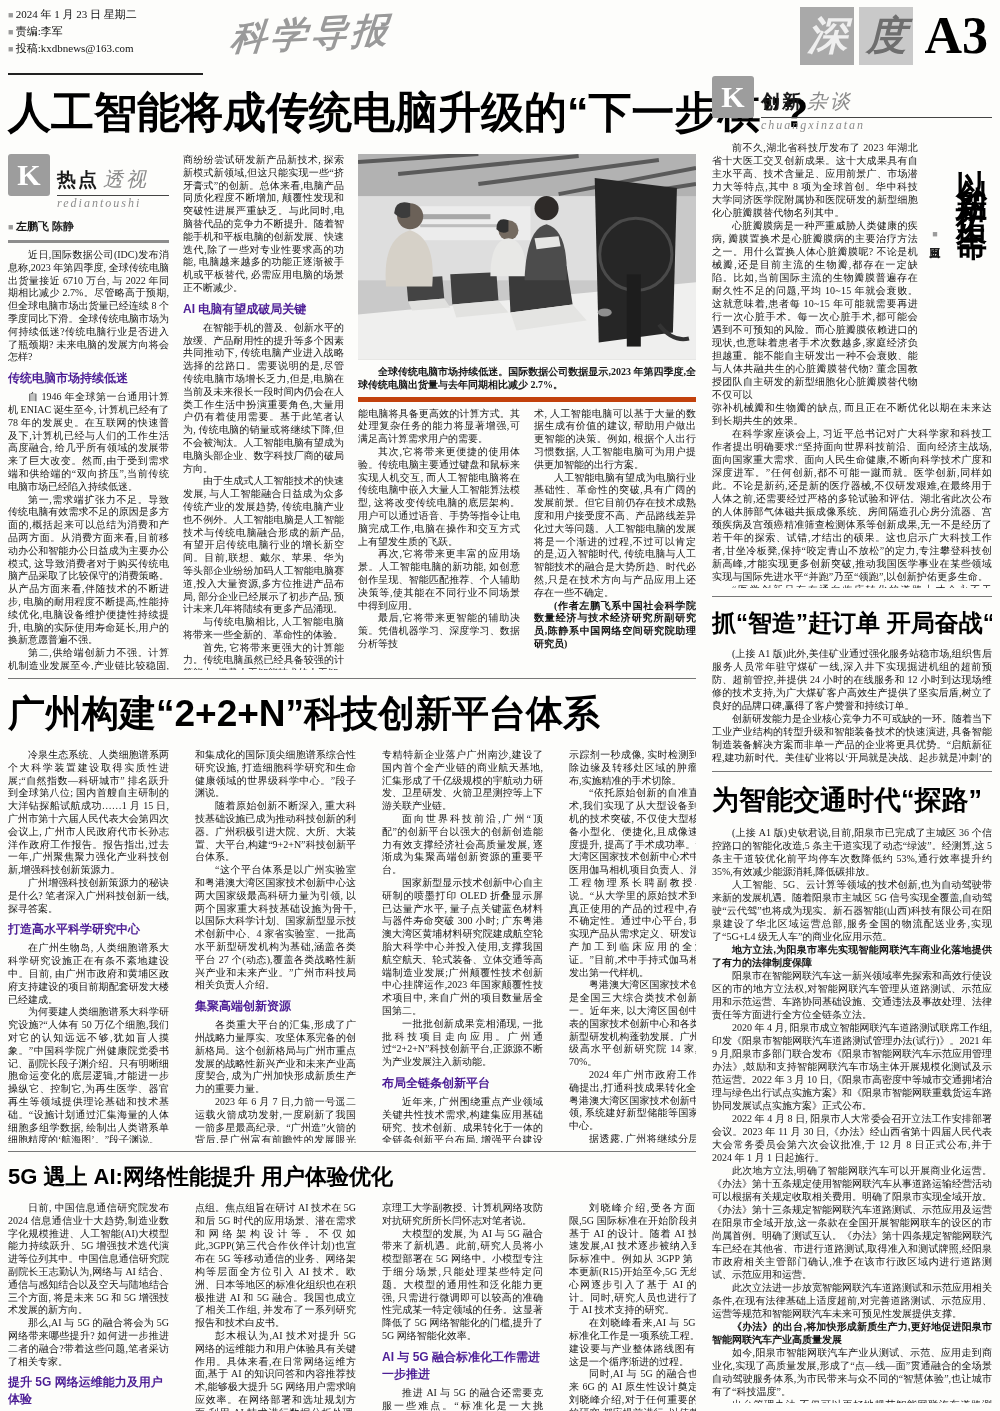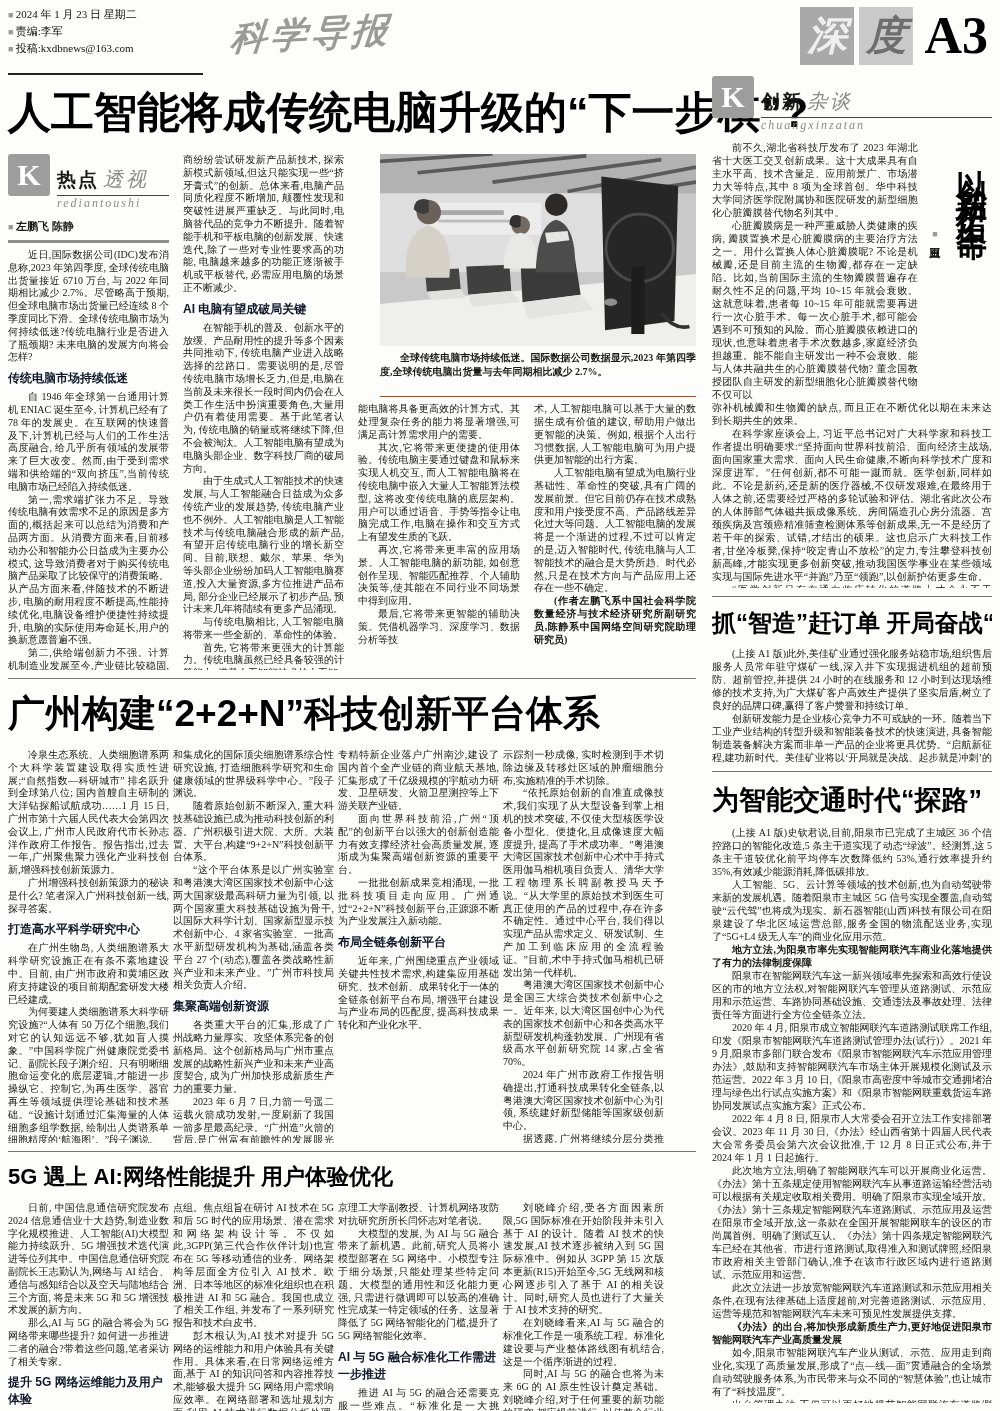--- a/index.html
+++ b/index.html
@@ -41,50 +41,50 @@
   .col { width:161px; flex:0 0 161px; overflow:hidden; }
   .double-col { flex:1 1 auto; overflow:hidden; }
   .two-cols { display:flex; gap:14px; margin-top:6px;justify-content:space-between; }
   .two-cols .col { flex:1 1 50%; width:auto; }
   .para { font-size:10px; line-height:1.28; text-align:justify; text-indent:2em; color:#161616; }
   .cont { text-indent:0; }
   .boldp { font-weight:bold; font-family:"Liberation Sans",sans-serif; }
   .note { font-weight:bold; }
   .sub {
     font-family:"Liberation Sans","DejaVu Sans",sans-serif;
-    font-size:12px; font-weight:bold; margin:6px 0 4px 0; color:#0f172a;
+    font-size:12px; font-weight:bold; margin:6px 0 4px 0; color:#4c1d95;
   }
   
   .kicker { margin-bottom:8px; }
   .kicker-row { display:flex; align-items:flex-end; gap:7px; }
   .kbadge {
     width:42px; height:42px; background:#9d9d9d; color:#fff; border-radius:3px;
     display:flex; align-items:center; justify-content:center;
     font-family:"Liberation Serif",serif; font-size:30px; font-weight:bold;
   }
   .ktitles { border-bottom:1px solid #444; padding-bottom:2px; flex:1; }
   .ktitle-bold { font-family:"Liberation Sans",sans-serif; font-weight:900; font-size:19px; letter-spacing:2px; }
   .ktitle-script { font-family:"Liberation Serif",serif; font-style:italic; font-size:20px; color:#8b8b8b; letter-spacing:3px; }
   .kpinyin { font-family:"Liberation Serif",serif; font-style:italic; color:#8b8b8b; font-size:12px; letter-spacing:2px; margin-left:49px; }
   .byline { font-size:11px; font-weight:bold; margin:8px 0 6px 0; border-bottom:3px solid #8d8d8d; padding-bottom:6px; font-family:"Liberation Sans",sans-serif; }
   .byline::before { content:"■ "; color:#9a9a9a; font-size:9px; }
   
-  figure.photo { border-bottom:1px solid #c2410c; padding-bottom:18px;margin-left:22px; }
+  figure.photo { border-bottom:5px solid #c2410c; padding-bottom:5px; }
   figure.photo svg { display:block; width:100%; height:auto; }
   figcaption { font-size:10px; font-weight:bold; line-height:1.35; text-align:justify; text-indent:2em; margin-top:5px; }
   
   .rule { border:none; border-top:1px solid #777; margin:8px 0; }
   
   .band-headline {
     font-family:"Liberation Sans",sans-serif; font-weight:900; color:#000;
     margin:2px 0 10px 0; white-space:nowrap;
   }
   .gz-band-wrap { height:456px; overflow:hidden; }
   .gz-headline { font-size:37px; }
-  .four-cols { display:flex; gap:4px; }
+  .four-cols { display:flex; gap:26px; }
   .fiveg-wrap { height:260px; overflow:hidden; }
   .fiveg-headline { font-size:22px; }
   
   .right-rail { overflow:hidden; }
   .essay-sec { height:512px; overflow:hidden; }
   .essay-flex { display:flex; gap:6px; }
   .essay-text { flex:1 1 auto; }
   .essay-sec .para { line-height:1.42; letter-spacing:0.2px; }
   .vert-byline {
     writing-mode:vertical-rl; font-size:11px; font-weight:bold; margin-top:88px;
@@ -232,20 +232,21 @@
               <p class="para cont">和集成化的国际顶尖细胞谱系综合性研究设施, 打造细胞科学研究和生命健康领域的世界级科学中心。”段子渊说。</p>
               <p class="para">随着原始创新不断深入, 重大科技基础设施已成为推动科技创新的利器。广州积极引进大院、大所、大装置、大平台,构建“9+2+N”科技创新平台体系。</p>
               <p class="para">“这个平台体系是以广州实验室和粤港澳大湾区国家技术创新中心这两大国家级最高科研力量为引领, 以两个国家重大科技基础设施为骨干, 以国际大科学计划、国家新型显示技术创新中心、4 家省实验室、一批高水平新型研发机构为基础,涵盖各类平台 27 个(动态),覆盖各类战略性新兴产业和未来产业。”广州市科技局相关负责人介绍。</p>
               <div class="sub">集聚高端创新资源</div>
               <p class="para">各类重大平台的汇集,形成了广州战略力量厚实、攻坚体系完备的创新格局。这个创新格局与广州市重点发展的战略性新兴产业和未来产业高度契合, 成为广州加快形成新质生产力的重要力量。</p>
               <p class="para">2023 年 6 月 7 日,力箭一号遥二运载火箭成功发射,一度刷新了我国一箭多星最高纪录。“广州造”火箭的背后,是广州富有前瞻性的发展眼光和谋划布局。</p>
             </div>
           <div class="col">
               <p class="para cont">专精特新企业落户广州南沙,建设了国内首个全产业链的商业航天基地,汇集形成了千亿级规模的宇航动力研发、卫星研发、火箭卫星测控等上下游关联产业链。</p>
               <p class="para">面向世界科技前沿,广州“顶配”的创新平台以强大的创新创造能力有效支撑经济社会高质量发展, 逐渐成为集聚高端创新资源的重要平台。</p>
+              <p class="para">国家新型显示技术创新中心自主研制的喷墨打印 OLED 折叠显示屏已达量产水平, 量子点关键蓝色材料与器件寿命突破 300 小时; 广东粤港澳大湾区黄埔材料研究院建成航空轮胎大科学中心并投入使用,支撑我国航空航天、轮式装备、立体交通等高端制造业发展;广州颠覆性技术创新中心挂牌运作,2023 年国家颠覆性技术项目中, 来自广州的项目数量居全国第二。</p>
               <p class="para">一批批创新成果竞相涌现, 一批批科技项目走向应用。广州通过“2+2+N”科技创新平台,正源源不断为产业发展注入新动能。</p>
               <div class="sub">布局全链条创新平台</div>
               <p class="para">近年来, 广州围绕重点产业领域关键共性技术需求,构建集应用基础研究、技术创新、成果转化于一体的全链条创新平台布局, 增强平台建设与产业布局的匹配度, 提高科技成果转化和产业化水平。</p>
             </div>
           <div class="col">
               <p class="para cont">示踪剂一秒成像, 实时检测到手术切除边缘及转移灶区域的肿瘤细胞分布,实施精准的手术切除。</p>
               <p class="para">“依托原始创新的自准直成像技术,我们实现了从大型设备到掌上相机的技术突破, 不仅使大型核医学设备小型化、便捷化,且成像速度大幅度提升, 提高了手术成功率。”粤港澳大湾区国家技术创新中心术中手持式医用伽马相机项目负责人、清华大学工程物理系长聘副教授马天予说。“从大学里的原始技术到医生可真正使用的产品的过程中,存在许多不确定性。通过中心平台, 我们得以实现产品从需求定义、研发试制、生产加工到临床应用的全流程验证。”目前,术中手持式伽马相机已研发出第一代样机。</p>
               <p class="para">粤港澳大湾区国家技术创新中心是全国三大综合类技术创新中心之一。近年来, 以大湾区国创中心为代表的国家技术创新中心和各类高水平新型研发机构蓬勃发展。广州现有省级高水平创新研究院 14 家,占全省 70%。</p>
               <p class="para">2024 年广州市政府工作报告明确提出,打通科技成果转化全链条,以粤港澳大湾区国家技术创新中心为引领, 系统建好新型储能等国家级创新中心。</p>
               <p class="para">据透露, 广州将继续分层分类推进“2+2+N”科技创新平台建设,推动新型研发机构围绕技术供给、人才引育、成果转化、企业孵化、金融赋能五大核心功能加快建设,推动科技创新“变量”转化为高质量发展“增量”。</p>

